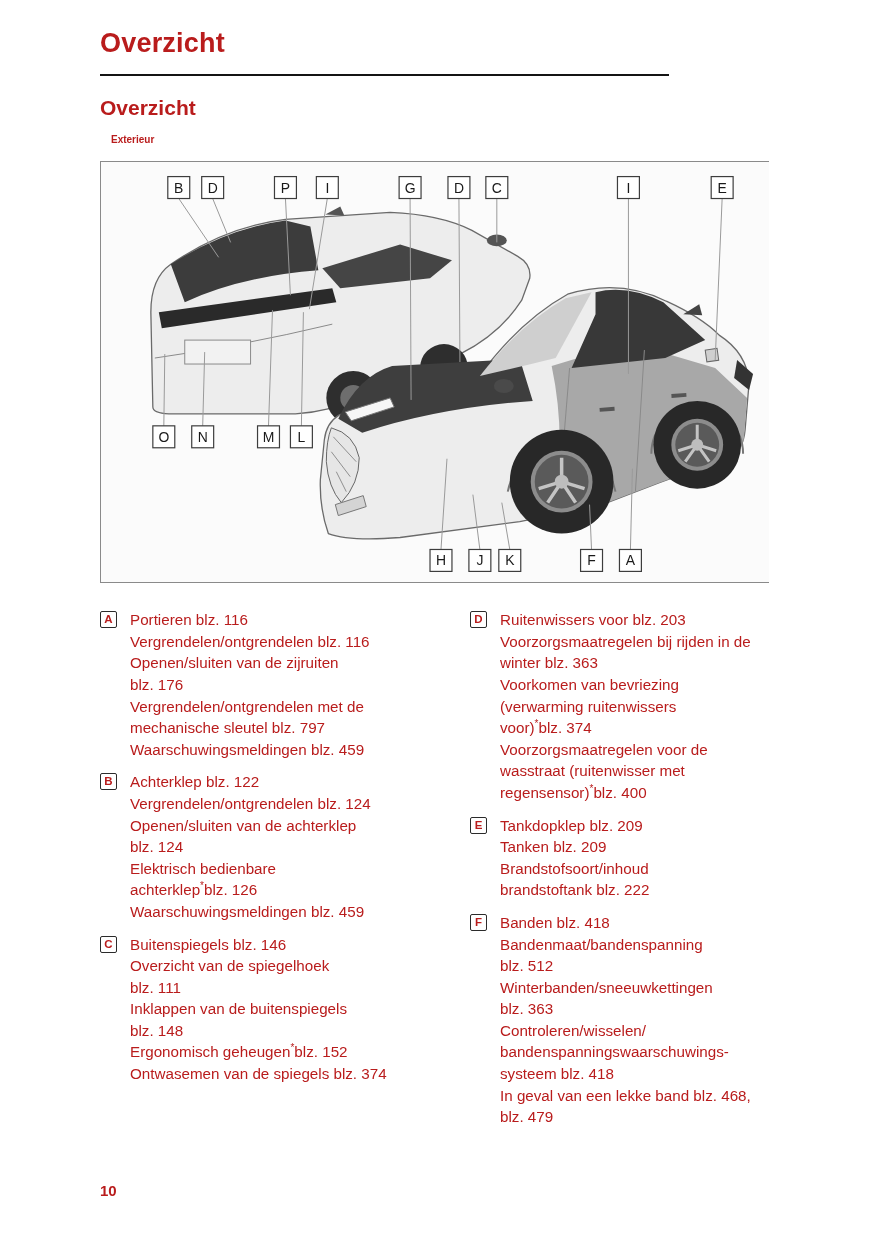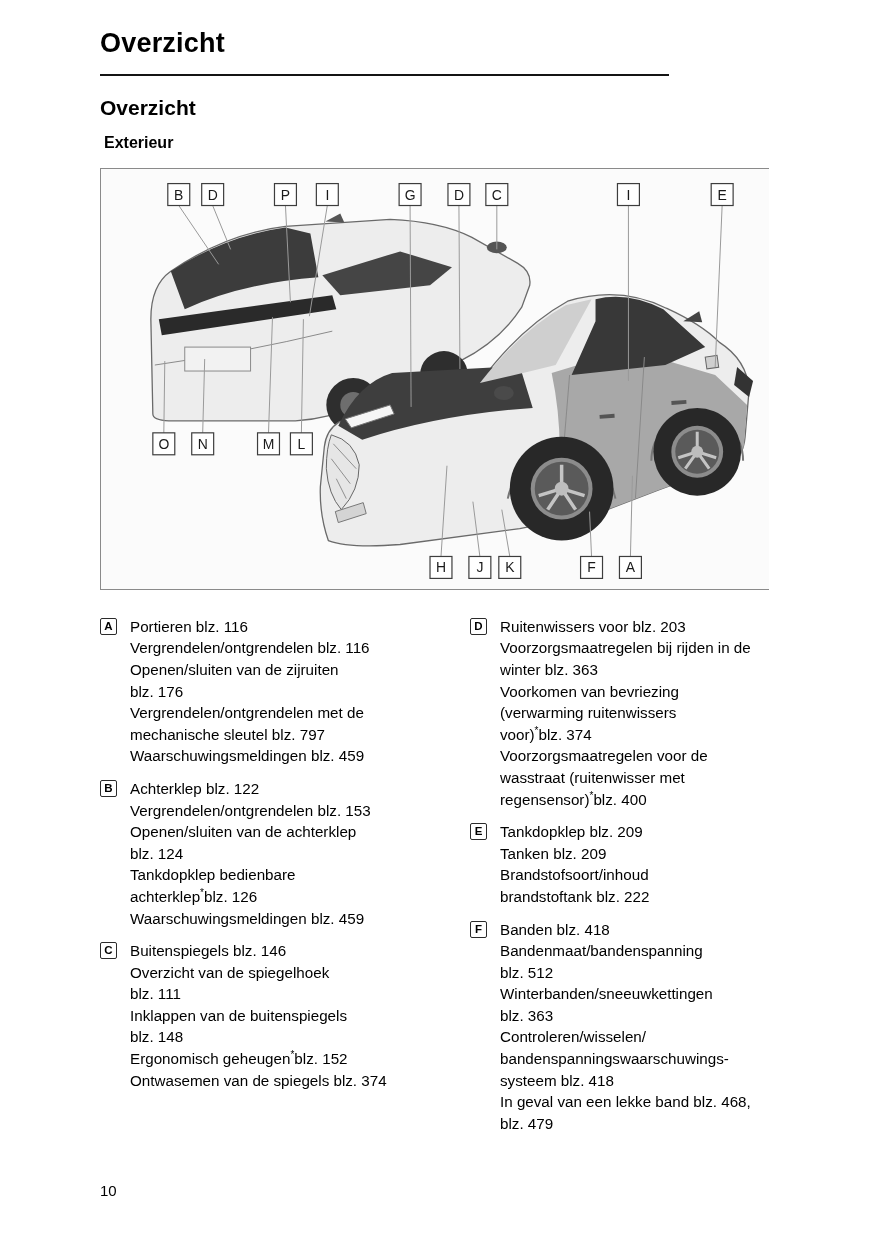--- a/index.html
+++ b/index.html
@@ -2,31 +2,31 @@
 <html><head>
 <meta charset="utf-8">
 <title>Overzicht</title>
 <style>
   html,body{margin:0;padding:0;background:#ffffff;}
   .page{
     position:relative;
     width:769px;height:1241px;
     background:#ffffff;
     font-family:"Liberation Sans", sans-serif;
-    color:#000000;
+    color:#b91c1c;
     overflow:hidden;
   }
   .content{padding:0 100px;}
   .main-title{
     font-size:27px;font-weight:700;line-height:1.15;
     margin:0;padding-top:28px;letter-spacing:.2px;
   }
   .divider{height:0;border-bottom:2px solid #141414;margin-top:15px;}
   .section-title{font-size:21px;font-weight:700;line-height:1.15;margin:20px 0 0 0;}
-  .subsection-title{font-size:16px;font-weight:700;line-height:1.1;margin:14px 0 0 4px;}
+  .subsection-title{font-size:10px;font-weight:700;line-height:1.1;margin:14px 0 0 11px;}
   .diagram{
     margin-top:16px;
     width:673px;height:420px;
     border:1px solid #8a8a8a;
     background:#fbfbfb;
   }
   .diagram svg{display:block;}
   .car-body{fill:#ededed;stroke:#6a6a6a;stroke-width:1.3;}
   .leader{stroke:#9a9a9a;stroke-width:1;}
   .callout-box{fill:#ffffff;stroke:#3d3d3d;stroke-width:1.2;}
@@ -45,21 +45,21 @@
   .letter-box{
     position:absolute;left:0;top:2px;
     width:17px;height:17px;border:1.4px solid #2b2b2b;border-radius:2px;
     font-size:11.5px;font-weight:700;line-height:17px;text-align:center;
     display:flex;align-items:center;justify-content:center;
     box-sizing:border-box;background:#fff;
   }
   sup{font-size:10px;line-height:0;}
   .page-number{
     position:absolute;left:100px;bottom:42px;
-    font-size:15px;font-weight:400;
+    font-size:15px;font-weight:700;
   }
 </style>
 </head>
 <body>
 
 <div class="page">
   <div class="content">
     <h1 class="main-title">Overzicht</h1>
     <div class="divider"></div>
     <h2 class="section-title">Overzicht</h2>
@@ -187,24 +187,24 @@
               <div class="legend-line">blz. 176</div>
               <div class="legend-line">Vergrendelen/ontgrendelen met de</div>
               <div class="legend-line">mechanische sleutel blz. 797</div>
               <div class="legend-line">Waarschuwingsmeldingen blz. 459</div>
             </div>
           </div>
           <div class="legend-item">
             <span class="letter-box">B</span>
             <div>
               <div class="legend-line">Achterklep blz. 122</div>
-              <div class="legend-line">Vergrendelen/ontgrendelen blz. 153</div>
+              <div class="legend-line">Vergrendelen/ontgrendelen blz. 124</div>
               <div class="legend-line">Openen/sluiten van de achterklep</div>
               <div class="legend-line">blz. 124</div>
-              <div class="legend-line">Tankdopklep bedienbare</div>
+              <div class="legend-line">Elektrisch bedienbare</div>
               <div class="legend-line">achterklep<sup>*</sup>blz. 126</div>
               <div class="legend-line">Waarschuwingsmeldingen blz. 459</div>
             </div>
           </div>
           <div class="legend-item">
             <span class="letter-box">C</span>
             <div>
               <div class="legend-line">Buitenspiegels blz. 146</div>
               <div class="legend-line">Overzicht van de spiegelhoek</div>
               <div class="legend-line">blz. 111</div>

